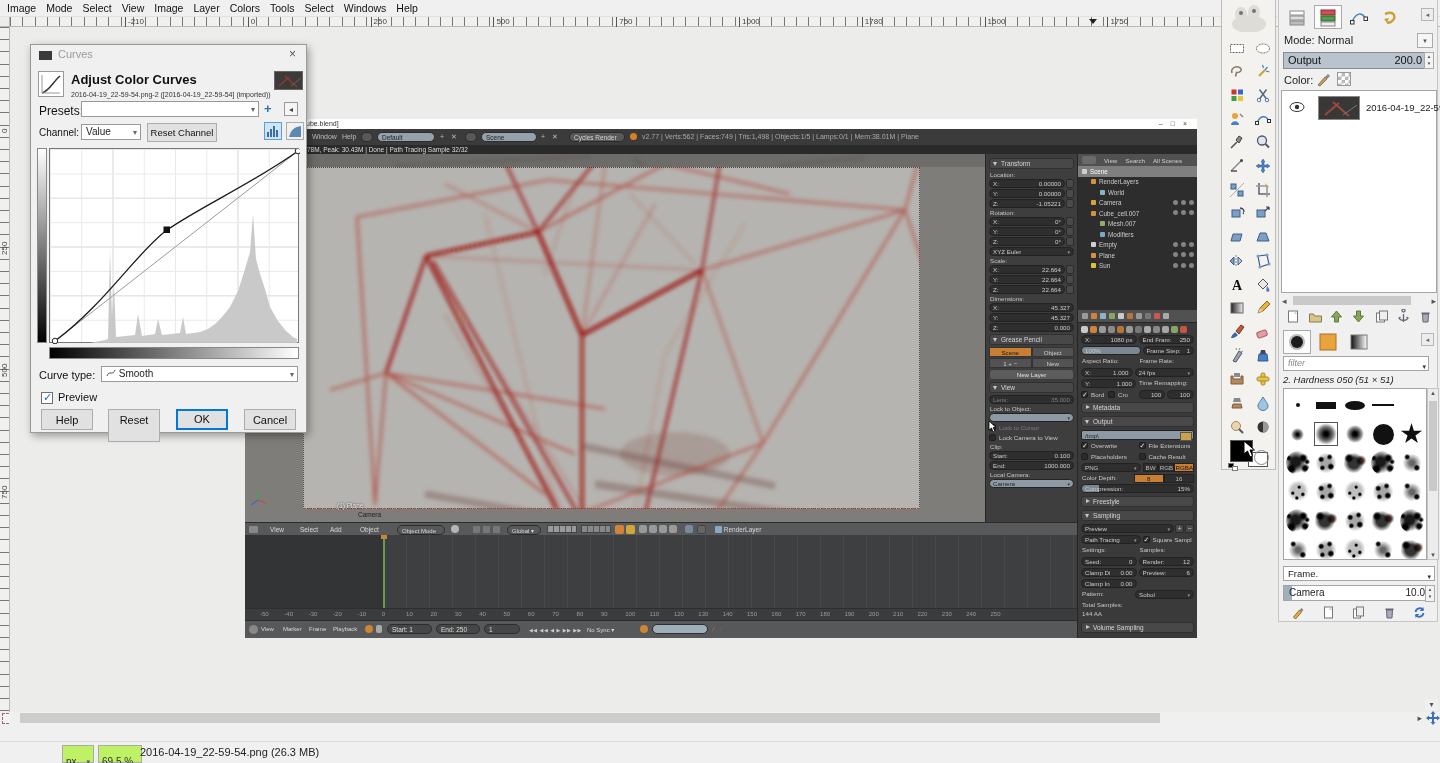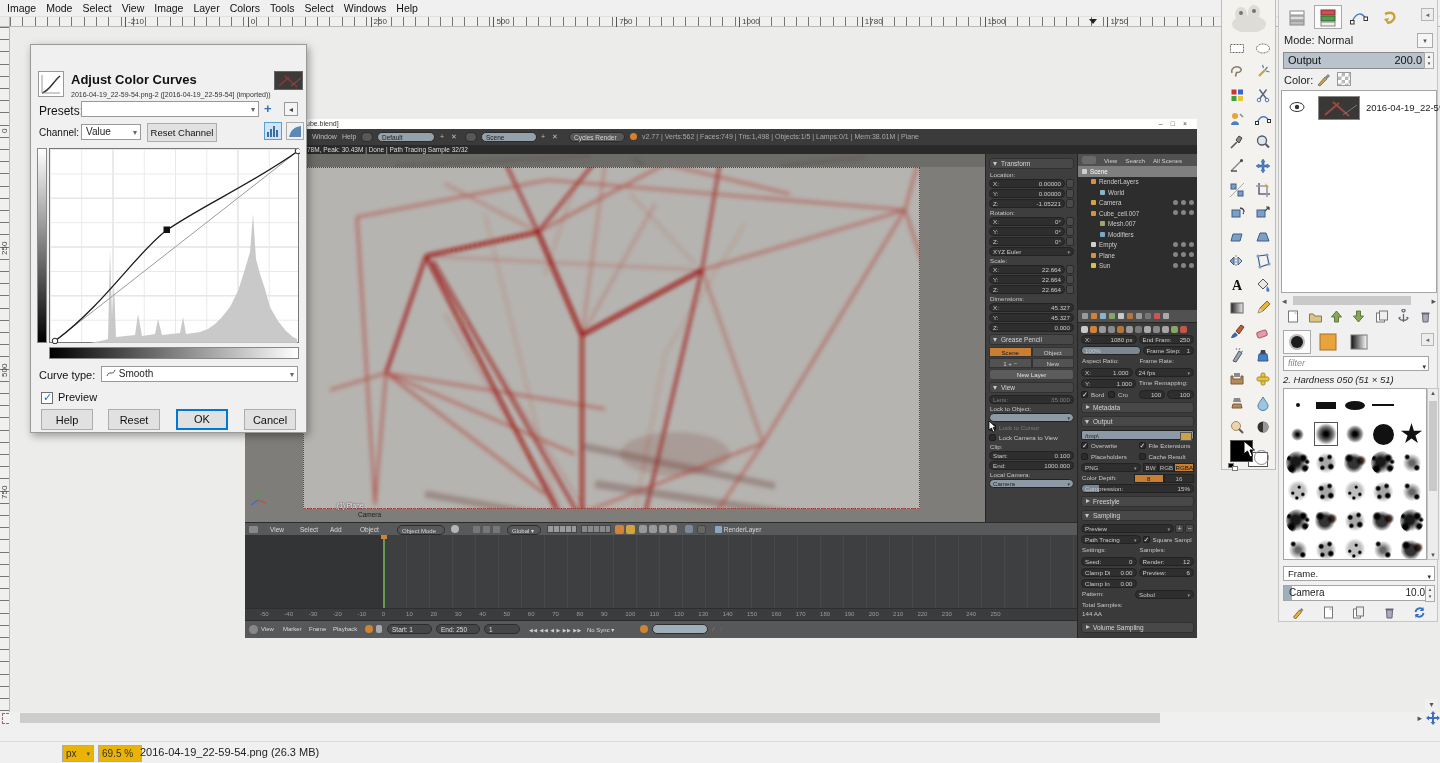--- a/index.html
+++ b/index.html
@@ -19,21 +19,21 @@
 #canvas{position:absolute;left:10px;top:27px;width:1430px;height:685px;background:#ececea;overflow:hidden}
 #ruler-marker{position:absolute;left:1089px;top:19px;width:0;height:0;border:4px solid transparent;border-top:5px solid #222}
 
 #hscroll{position:absolute;left:10px;top:712px;width:1430px;height:12px;background:#f0f0f0}
 #hscroll .th{position:absolute;left:10px;top:1px;width:1140px;height:10px;background:#cdcdcd}
 #qmask{position:absolute;left:2px;top:713px;width:11px;height:11px;border:1px dashed #a66;background:#f4f4f4}
 .sbarrow{position:absolute;font-size:9px;color:#555;line-height:12px}
 #navcross{position:absolute;left:1426px;top:711px;width:14px;height:14px}
 #vdown{position:absolute;left:1425px;top:699px;width:13px;height:11px;background:#f0f0f0;color:#555;font-size:8px;text-align:center;line-height:11px}
 #statusbar{position:absolute;left:0;top:741px;width:1440px;height:22px;background:#f0f0f0;border-top:1px solid #dcdcdc}
-.scombo{position:absolute;height:17px;background:#eab308;border:1px solid #ababab;font-size:10px;color:#333;line-height:15px;padding:0 3px}
+.scombo{position:absolute;height:17px;background:#bef264;border:1px solid #ababab;font-size:10px;color:#333;line-height:15px;padding:8px 3px}
 .scombo .car{float:right;font-size:7px;color:#555;margin-left:3px;line-height:15px}
 #sb-title{position:absolute;left:140px;top:4px;font-size:11px;color:#222}
 
 #image{position:absolute;left:235px;top:92px;width:952px;height:519px;background:#7f7d79;overflow:hidden}
 #image::before{content:'';position:absolute;inset:-1px;border:1px solid #1a1a1a;pointer-events:none;z-index:60}
 #image::after{content:'';position:absolute;inset:-1px;border:1px dashed #dede52;pointer-events:none;z-index:61}
 #b-titlebar{position:absolute;left:0;top:0;width:952px;height:10px;background:#fff;font-size:7px;color:#333;line-height:10px;padding-left:61px}
 #b-titlebar .wbtns{position:absolute;right:2px;top:0;letter-spacing:8px;font-size:7px;color:#444}
 #b-infobar{position:absolute;left:0;top:10px;width:952px;height:16px;background:#3b3b3b;font-size:7px;color:#bdbdbd}
 #b-infobar .m{position:absolute;top:4px}
@@ -842,20 +842,25 @@
           <span class="m" style="left:395px;width:8px;height:8px;background:#cf8433;border-radius:50%;top:4px"></span>
           <span class="tl-fld" style="left:407px;width:56px;background:#9fb0ba"></span>
           <span class="m" style="left:468px;color:#cf8433">∕</span>
           <span class="m" style="left:476px;color:#b5594a">∕</span>
         </div>
     </div>
   </div>
 </div>
 
 <div id="dialog">
+  <div id="dlg-title">
+    <span class="ic"></span>
+    <span class="tt">Curves</span>
+    <span class="x">×</span>
+  </div>
   <div id="dlg-hicon">
     <svg width="24" height="24">
         <path d="M3 21 C10 19 14 10 21 4" fill="none" stroke="#333" stroke-width="1.5"></path>
         <line x1="3" y1="3" x2="3" y2="21" stroke="#999"></line>
         <line x1="3" y1="21" x2="21" y2="21" stroke="#999"></line>
       </svg>
   </div>
   <div id="dlg-heading">Adjust Color Curves</div>
   <div id="dlg-sub">2016-04-19_22-59-54.png-2 ([2016-04-19_22-59-54] (imported))</div>
   <div id="dlg-thumb">
@@ -895,21 +900,21 @@
     </svg>
   </div>
   <div id="grad-h"></div>
   <span class="dlabel" style="left:8px;top:324px">Curve type:</span>
   <span class="dcombo" style="left:70px;top:321px;width:197px;height:16px"><svg width="10" height="10" style="vertical-align:-1px">
         <path d="M1 8 C3 2 7 8 9 2" fill="none" stroke="#555"></path>
       </svg> <span>Smooth</span><span class="car">▾</span></span>
   <span id="chk-preview"></span>
   <span class="dlabel" style="left:27px;top:346px">Preview</span>
   <span class="dbtn" style="left:10px;top:364px;width:52px;height:21px;line-height:20px">Help</span>
-  <span class="dbtn" style="left:77px;top:364px;width:52px;height:21px;line-height:20px">Reset</span>
+  <span class="dbtn" style="left:77px;top:364px;width:52px;height:33px;line-height:20px">Reset</span>
   <span class="dbtn" id="btn-ok" style="left:145px;top:364px;width:52px;height:21px">OK</span>
   <span class="dbtn" style="left:213px;top:364px;width:52px;height:21px;line-height:20px">Cancel</span>
 </div>
 
 <div id="toolbox">
   <svg id="wilber" width="42" height="30">
       <ellipse cx="21" cy="22" rx="17" ry="9" fill="#d9d7d2"></ellipse>
       <ellipse cx="13" cy="12" rx="6" ry="7" fill="#d9d7d2"></ellipse>
       <ellipse cx="26" cy="10" rx="6" ry="7" fill="#d9d7d2"></ellipse>
       <circle cx="13" cy="11" r="2" fill="#555"></circle>

